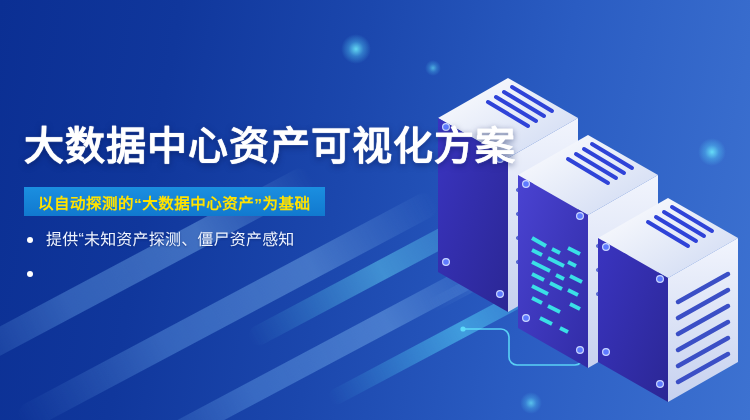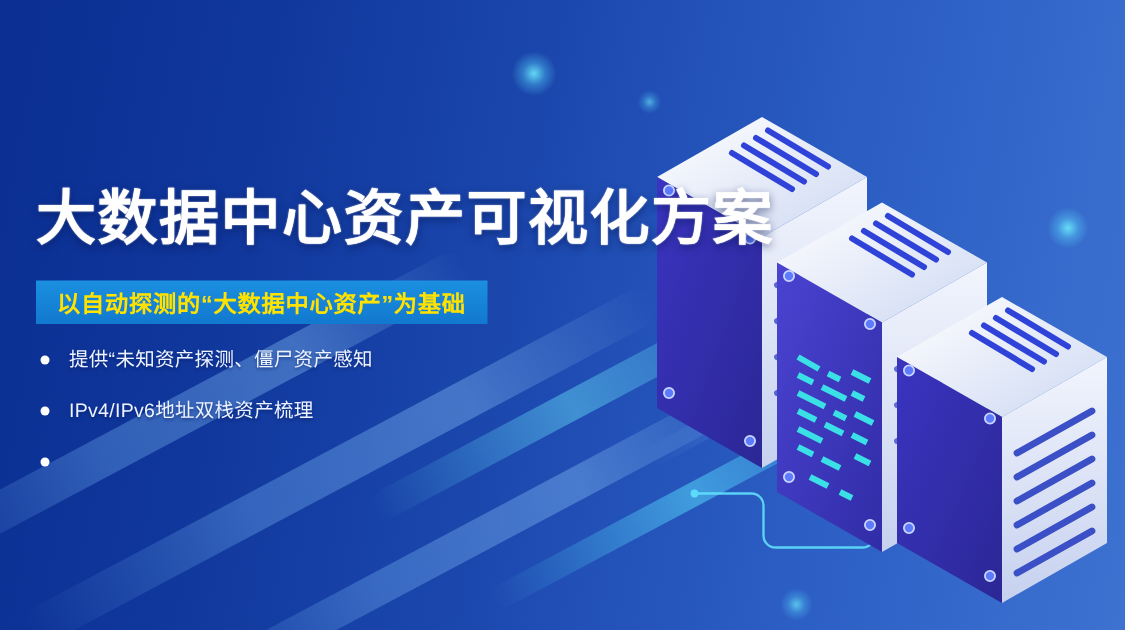--- a/index.html
+++ b/index.html
@@ -80,21 +80,21 @@
   .bullets{
     position:absolute;left:24px;top:230px;
     margin:0;padding:0;list-style:none;
     width:400px;
   }
   .bullets li{
     position:relative;
     padding-left:22px;
     margin-bottom:14px;
     color:#eef4ff;
-    font-size:13px;
+    font-size:16px;
     line-height:20px;
     letter-spacing:.2px;
     white-space:nowrap;
     text-shadow:0 1px 2px rgba(6,24,90,.5);
   }
   .bullets li .dot{
     position:absolute;left:3px;top:7px;
     width:6px;height:6px;border-radius:50%;
     background:#ffffff;
   }
@@ -250,21 +250,17 @@
       <span>以自动探测的“大数据中心资产”为基础</span>
     </div>
 
     <ul class="bullets">
       <li>
         <span class="dot"></span>
         <span>提供“未知资产探测、僵尸资产感知</span>
       </li>
       <li>
         <span class="dot"></span>
-        <span>IPv4/IPv6地址双栈资产梳理</span>
-      </li>
-      <li>
-        <span class="dot"></span>
       </li>
     </ul>
 
   </div>
 </div>
 
 </body></html>

